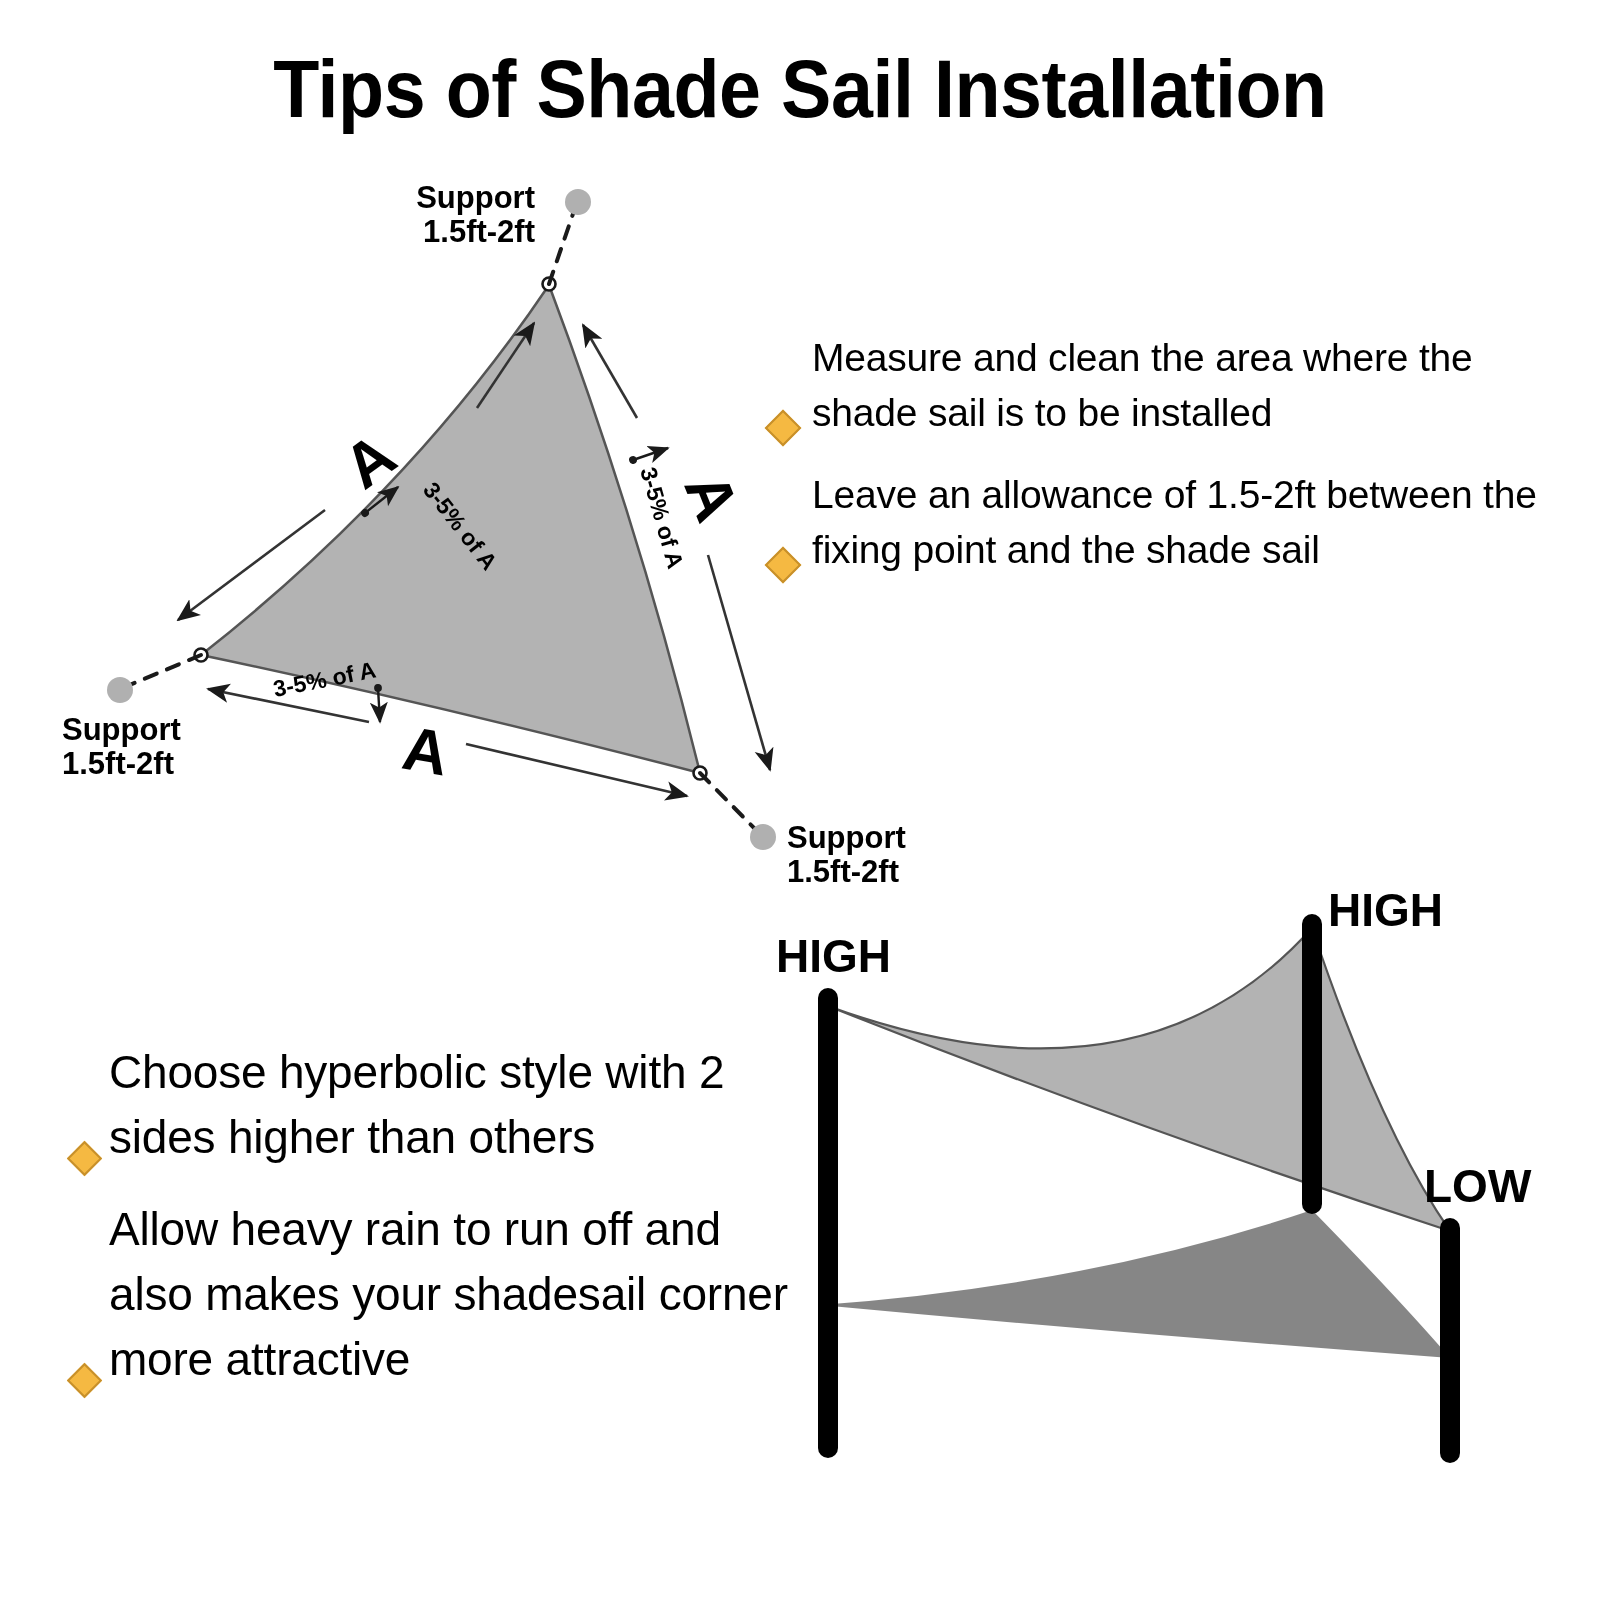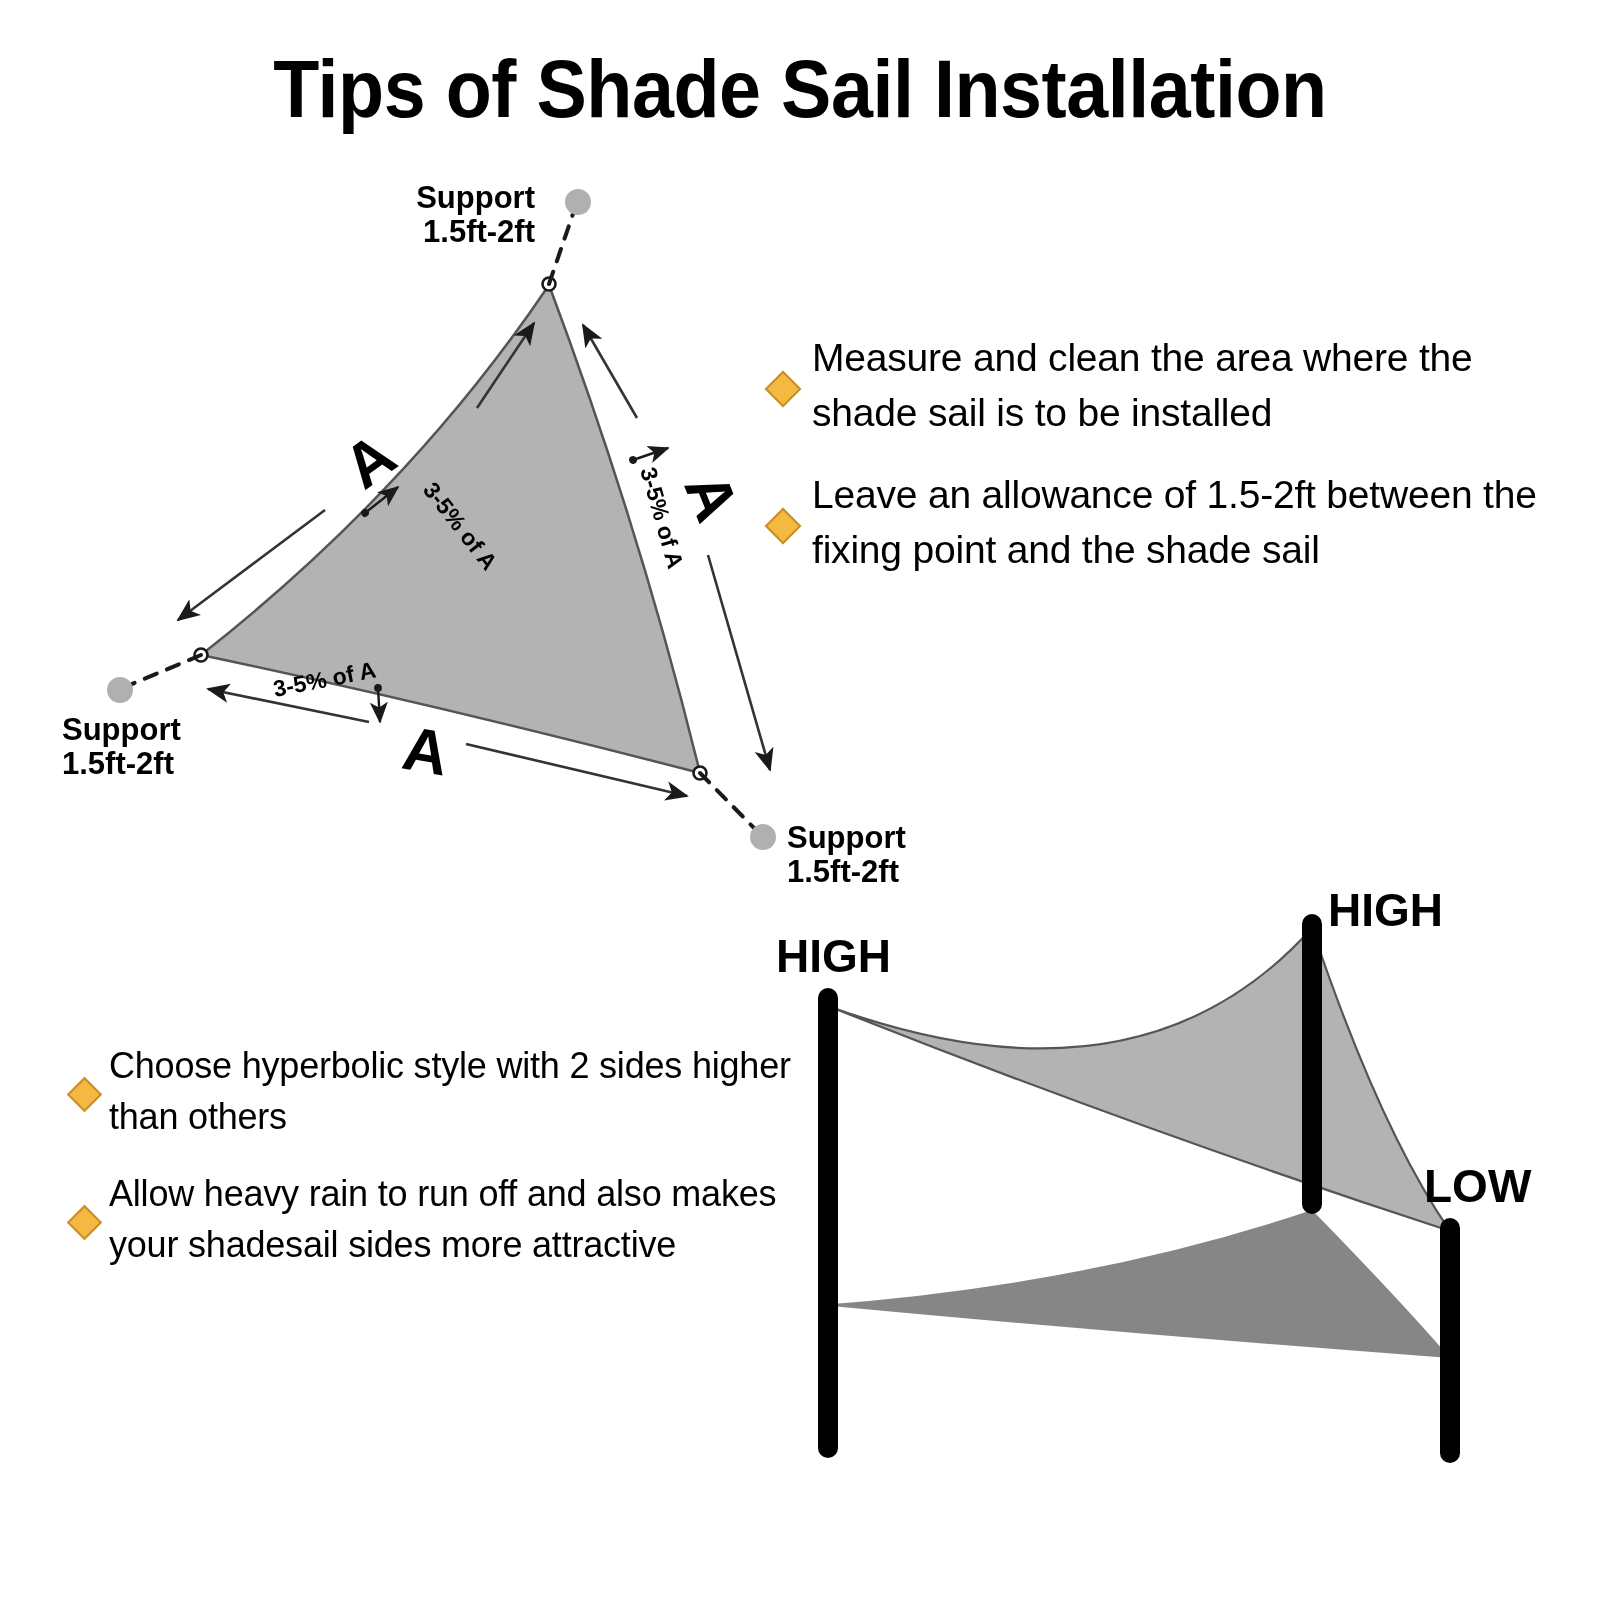--- a/index.html
+++ b/index.html
@@ -32,21 +32,21 @@
     line-height: 1.05;
     white-space: nowrap;
   }
 
   
   .bullet-list {
     position: absolute;
   }
   .bullet-item {
     display: flex;
-    align-items: center;
+    align-items: flex-end;
     margin-bottom: 26px;
   }
   .bullet-diamond {
     flex: 0 0 auto;
     width: 26px;
     height: 26px;
     margin-top: 8px;
     margin-right: 16px;
     transform: rotate(45deg);
     background: #f5b942;
@@ -64,21 +64,21 @@
   #tips-right {
     left: 770px;
     top: 330px;
     width: 800px;
   }
   #tips-left {
     left: 72px;
     top: 1040px;
     width: 720px;
   }
-  #tips-left .bullet-text { font-size: 36px; }
+  #tips-left .bullet-text { font-size: 46px; }
   #tips-left .bullet-diamond { margin-top: 7px; margin-right: 12px; width: 25px; height: 25px; }
 
   
   .diagram {
     position: absolute;
   }
   #triangle-diagram { left: 30px; top: 160px; }
   #hyperbolic-diagram { left: 760px; top: 880px; }
 
   .support-label {
@@ -218,15 +218,15 @@
   </div>
 </div>
 
 <div id="tips-left" class="bullet-list">
   <div class="bullet-item">
     <span class="bullet-diamond"></span>
     <span class="bullet-text">Choose hyperbolic style with 2 sides higher than others</span>
   </div>
   <div class="bullet-item">
     <span class="bullet-diamond"></span>
-    <span class="bullet-text">Allow heavy rain to run off and also makes your shadesail sides more attractive</span>
+    <span class="bullet-text">Allow heavy rain to run off and also makes your shadesail corner more attractive</span>
   </div>
 </div>
 
 </body></html>

